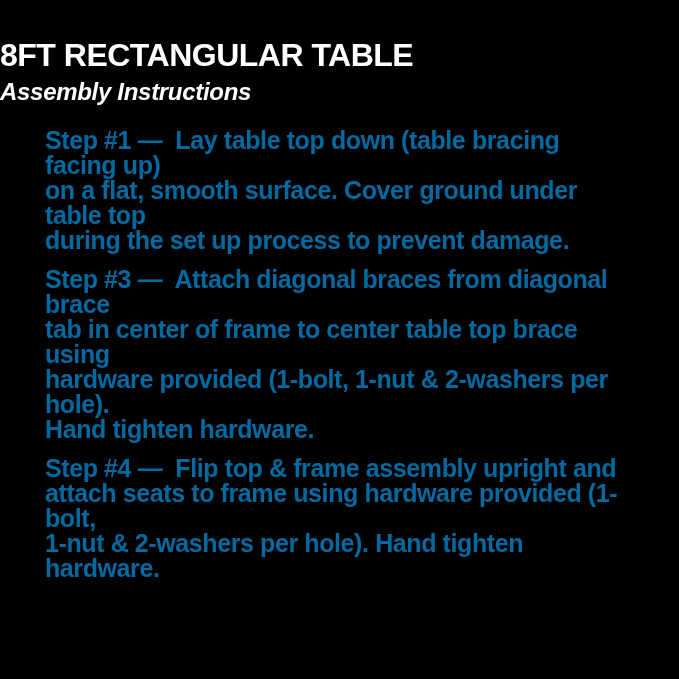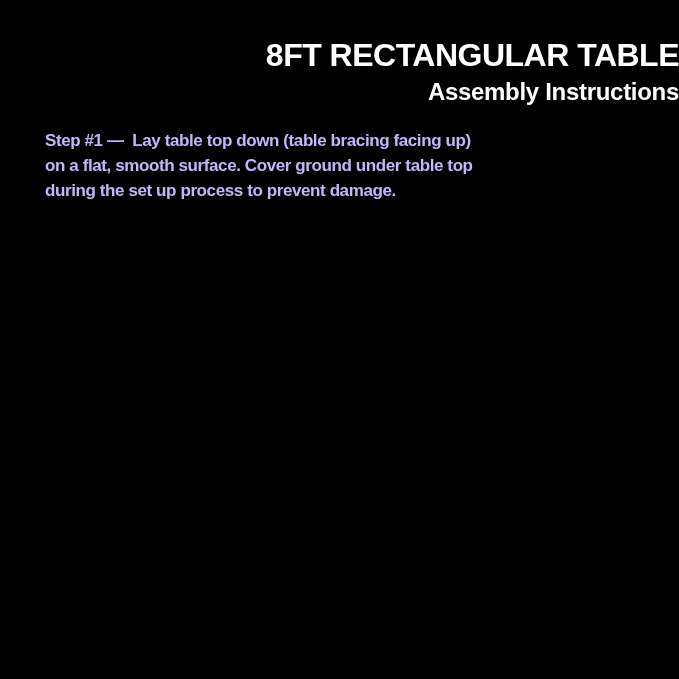--- a/index.html
+++ b/index.html
@@ -13,55 +13,63 @@
     height: 679px;
     background: #000000;
     color: #ffffff;
     font-family: "Liberation Sans", sans-serif;
     font-weight: 700;
     overflow: hidden;
     box-sizing: border-box;
   }
   .header {
     padding-top: 36px;
-    text-align: right;
+    text-align: left;
   }
   .title {
     font-size: 32px;
     line-height: 38px;
     letter-spacing: -0.5px;
     color: #ffffff;
   }
   .subtitle {
     font-size: 24px;
     line-height: 30px;
     margin-top: 3px;
     letter-spacing: -0.3px;
     color: #ffffff;
+    font-style: italic;
   }
   .steps {
     margin-top: 21px;
     padding: 0 45px;
   }
   .step {
-    font-size: 17px;
+    font-size: 25px;
     line-height: 25px;
     letter-spacing: -0.4px;
     margin: 0 0 14px 0;
     white-space: pre-line;
-    color: #c4b5fd;
+    color: #0369a1;
   }
 </style>
 </head>
 <body>
 
 <div class="poster">
   <div class="header">
     <div class="title">8FT RECTANGULAR TABLE</div>
     <div class="subtitle">Assembly Instructions</div>
   </div>
 
   <div class="steps">
     <p class="step">Step #1 —&nbsp; Lay table top down (table bracing facing up)
 on a flat, smooth surface. Cover ground under table top
 during the set up process to prevent damage.</p>
+    <p class="step">Step #3 —&nbsp; Attach diagonal braces from diagonal brace
+tab in center of frame to center table top brace using
+hardware provided (1-bolt, 1-nut &amp; 2-washers per hole).
+Hand tighten hardware.</p>
+    <p class="step">Step #4 —&nbsp; Flip top &amp; frame assembly upright and
+attach seats to frame using hardware provided (1-bolt,
+1-nut &amp; 2-washers per hole). Hand tighten hardware.</p>
   </div>
 </div>
 
 </body></html>

